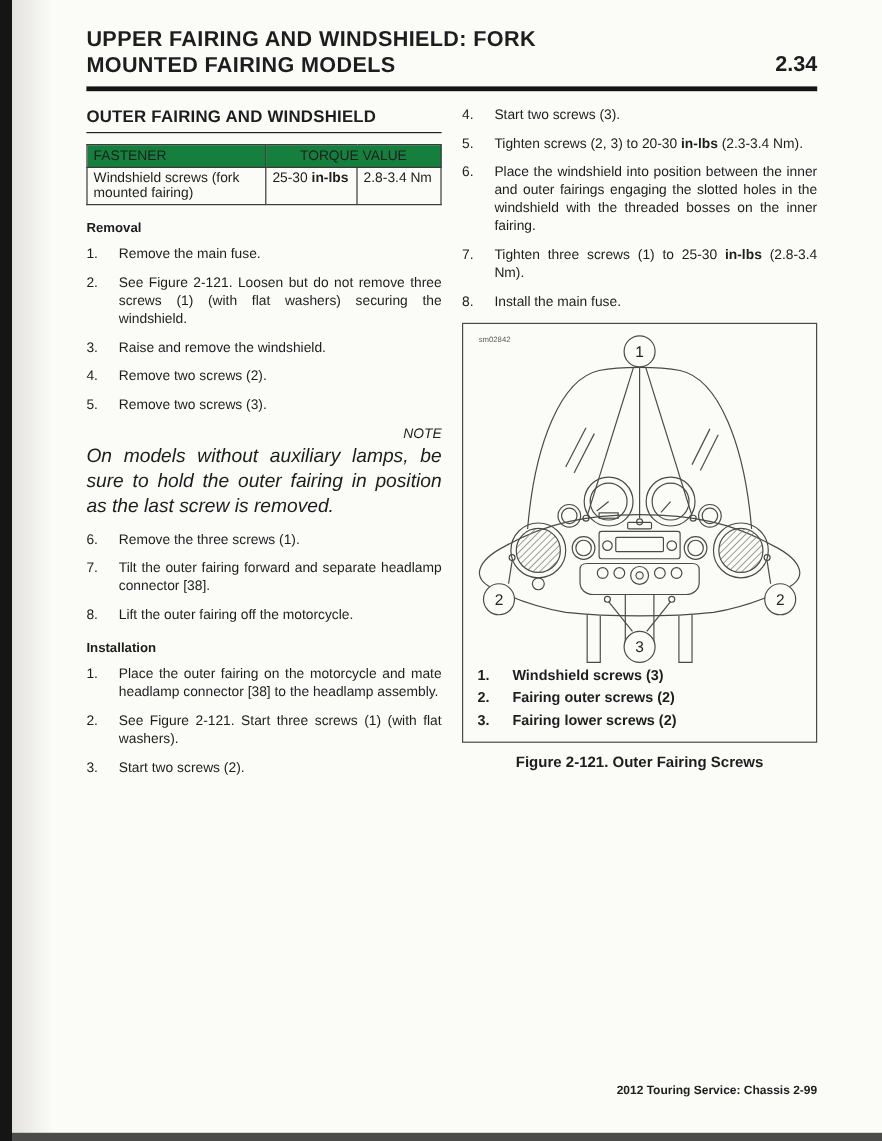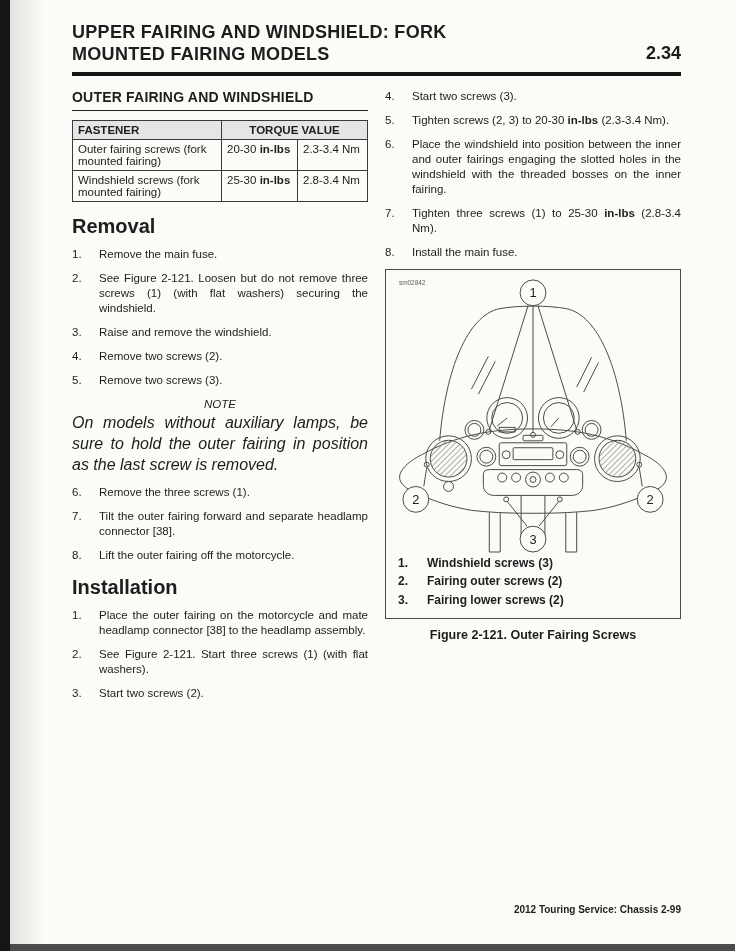--- a/index.html
+++ b/index.html
@@ -24,30 +24,30 @@
   .doc-section-num { font-size:18px; font-weight:bold; padding-bottom:1px; }
 
   .columns { display:flex; gap:17px; margin-top:13px; }
   .col { width:296px; }
 
   .col-heading { font-size:14px; font-weight:bold; letter-spacing:.2px;
     border-bottom:1.5px solid #222; padding-bottom:5px; margin-bottom:9px; }
 
   table.torque { width:100%; border-collapse:collapse; font-size:11.5px; margin-bottom:4px; }
   table.torque th, table.torque td { border:1px solid #3a3a3a; padding:3px 5px; vertical-align:top; }
-  table.torque thead th { background:#e5e5e5; font-weight:bold; text-align:left; }
+  table.torque thead th { background:#15803d; font-weight:normal; text-align:left; }
   table.torque thead th.span2 { text-align:center; }
   td.torque-us { width:76px; white-space:nowrap; }
   td.torque-metric { width:70px; white-space:nowrap; }
 
-  .sub-heading { font-size:20px; font-weight:bold; margin:13px 0 9px; }
+  .sub-heading { font-size:11px; font-weight:bold; margin:13px 0 9px; }
   .step { display:flex; font-size:11.5px; line-height:1.3; margin-bottom:9px; }
   .step-num { width:27px; flex:none; }
   .step-text { flex:1; text-align:justify; }
-  .note-label { text-align:center; font-style:italic; font-size:11.5px; margin:10px 0 2px; }
+  .note-label { text-align:right; font-style:italic; font-size:11.5px; margin:10px 0 2px; }
   .note-text { font-style:italic; font-size:16px; line-height:1.32; text-align:justify; margin-bottom:10px; }
 
   .figure-box { border:1px solid #4a4a4a; margin-top:8px; background:#fbfbf8; }
   .figure-svg { display:block; width:100%; height:284px; }
   .figure-legend { padding:0 12px 9px; }
   .legend-row { display:flex; font-size:12px; font-weight:bold; line-height:1.55; }
   .legend-num { width:29px; flex:none; }
   .figure-caption { text-align:center; font-weight:bold; font-size:12.5px; margin-top:9px; }
 
   .page-footer { position:absolute; right:54px; bottom:36px; font-size:10px; font-weight:bold; }
@@ -75,25 +75,20 @@
       <div class="col-heading">OUTER FAIRING AND WINDSHIELD</div>
 
       <table class="torque">
         <thead>
           <tr>
             <th>FASTENER</th>
             <th class="span2" colspan="2">TORQUE VALUE</th>
           </tr>
         </thead>
         <tbody>
-          <tr>
-            <td>Outer fairing screws (fork mounted fairing)</td>
-            <td class="torque-us"><span>20-30</span> <b>in-lbs</b></td>
-            <td class="torque-metric">2.3-3.4 Nm</td>
-          </tr>
           <tr>
             <td>Windshield screws (fork mounted fairing)</td>
             <td class="torque-us"><span>25-30</span> <b>in-lbs</b></td>
             <td class="torque-metric">2.8-3.4 Nm</td>
           </tr>
         </tbody>
       </table>
 
       <div class="sub-heading">Removal</div>
 

